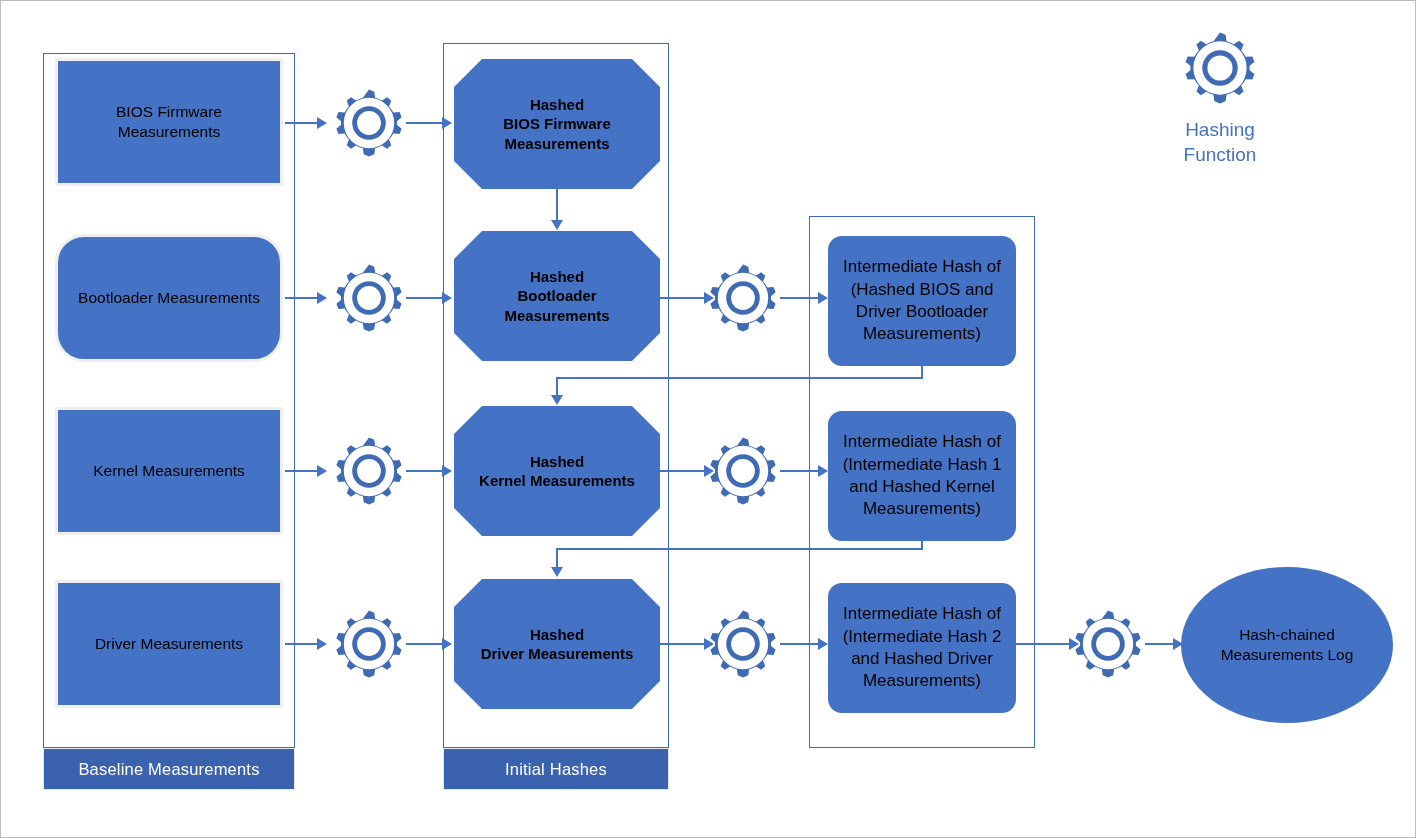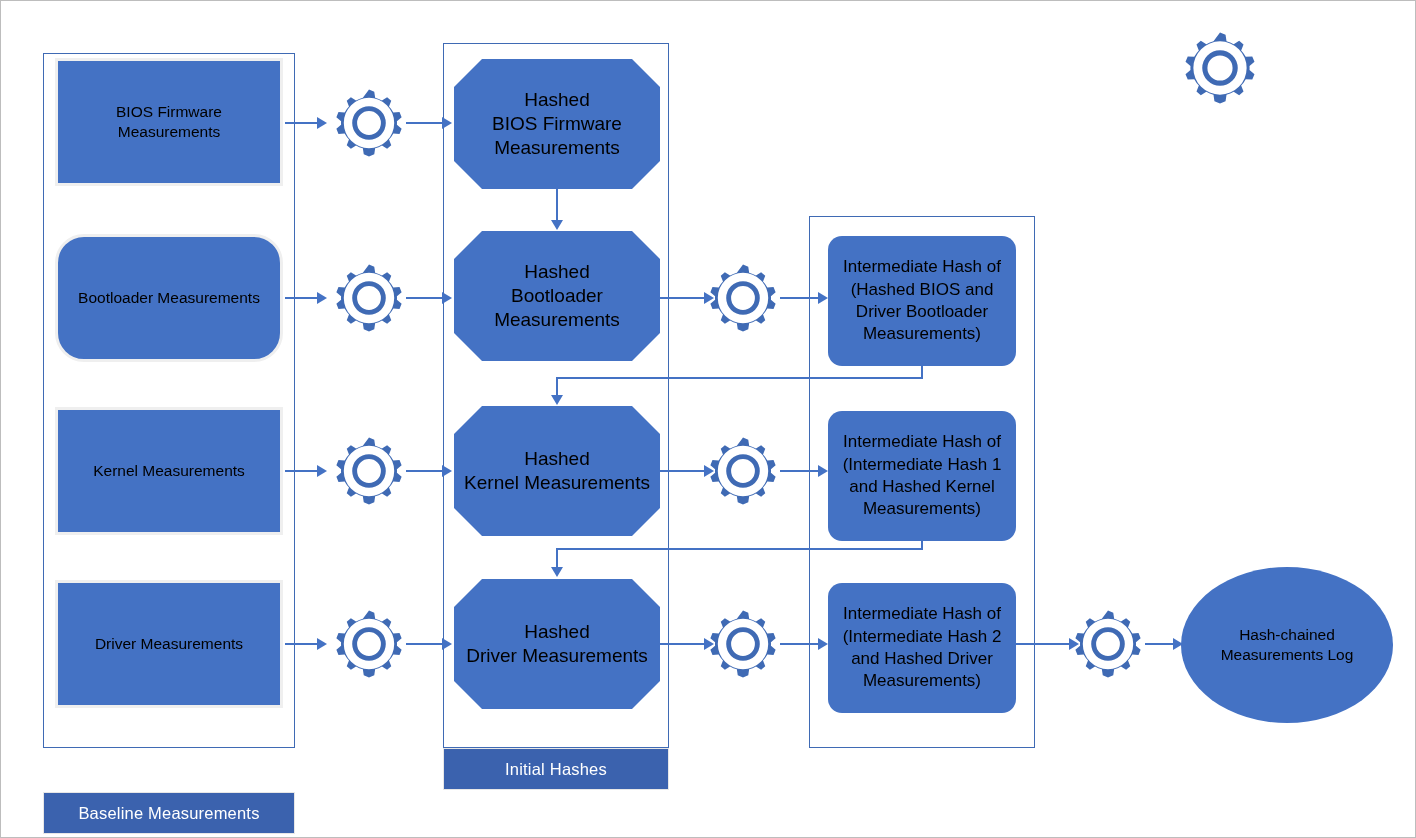--- a/index.html
+++ b/index.html
@@ -48,30 +48,31 @@
     justify-content:center;
     text-align:center;
     line-height:1.28;
     padding:2px 8px;
   }
   .rect{
     border:3px solid #efefef;
     font-size:15.5px;
   }
   .octagon{
-    font-size:19px;
+    font-size:15px;
     clip-path:polygon(
       28px 0,
       calc(100% - 28px) 0,
       100% 28px,
       100% calc(100% - 28px),
       calc(100% - 28px) 100%,
       28px 100%,
       0 calc(100% - 28px),
       0 28px);
+    font-weight:bold;
   }
   .rounded{
     border-radius:14px;
     font-size:17px;
     line-height:1.32;
   }
   .ellipse{
     border-radius:50%;
     font-size:15.5px;
   }
@@ -113,21 +114,21 @@
     line-height:1.32;
     width:160px;
   }
 </style>
 </head>
 <body>
 
 <div id="canvas">
 
   <div class="col-box" style="left:42px;top:52px;width:252px;height:695px;"></div>
-  <div class="col-footer" style="left:42px;top:747px;width:252px;height:42px;margin-top:44px;">Baseline Measurements</div>
+  <div class="col-footer" style="left:42px;top:747px;width:252px;height:42px;">Baseline Measurements</div>
 
   <div class="shape rect" style="left:54px;top:57px;width:228px;height:128px;">
     <span>
       <span>BIOS Firmware</span><br>
       <span>Measurements</span>
     </span>
   </div>
 
   <div class="shape rect" style="left:54px;top:233px;width:228px;height:128px;border-radius:29px;">
     <span>Bootloader Measurements</span>
@@ -222,20 +223,24 @@
         A37 37 0 0 1 31.5 82 L24.1 86.8 L18.2 81.8 L21.4 73.6
         A37 37 0 0 1 15.2 65.1 L6.4 65.6 L3.4 58.3 L10.1 52.6
         A37 37 0 0 1 10.1 47.4 L3.4 41.7 L6.4 34.4 L15.2 34.9
         A37 37 0 0 1 21.4 26.4 L18.2 18.2 L24.1 13.2 L31.5 18
         A37 37 0 0 1 41.2 13.9 Z
         M50 14 A36 36 0 1 0 50 86 A36 36 0 1 0 50 14 Z
         M50 26 A24 24 0 1 1 50 74 A24 24 0 1 1 50 26 Z
         M50 33 A17 17 0 1 0 50 67 A17 17 0 1 0 50 33 Z"></path>
     </svg>
   </div>
+  <div class="legend-label" style="left:1139px;top:116px;">
+    <span>Hashing</span><br>
+    <span>Function</span>
+  </div>
 
   <div class="ln h" style="left:284px;top:121px;width:35px;"></div>
   <div class="arrow right" style="left:316px;top:116px;"></div>
   <div class="gear" style="left:333px;top:87px;width:70px;height:70px;">
     <svg viewBox="0 0 100 100" aria-hidden="true">
       <path fill="currentColor" fill-rule="evenodd" d="
         M50 2 L57.5 5.2 L58.8 13.9
         A37 37 0 0 1 68.5 18 L75.9 13.2 L81.8 18.2 L78.6 26.4
         A37 37 0 0 1 84.8 34.9 L93.6 34.4 L96.6 41.7 L89.9 47.4
         A37 37 0 0 1 89.9 52.6 L96.6 58.3 L93.6 65.6 L84.8 65.1

